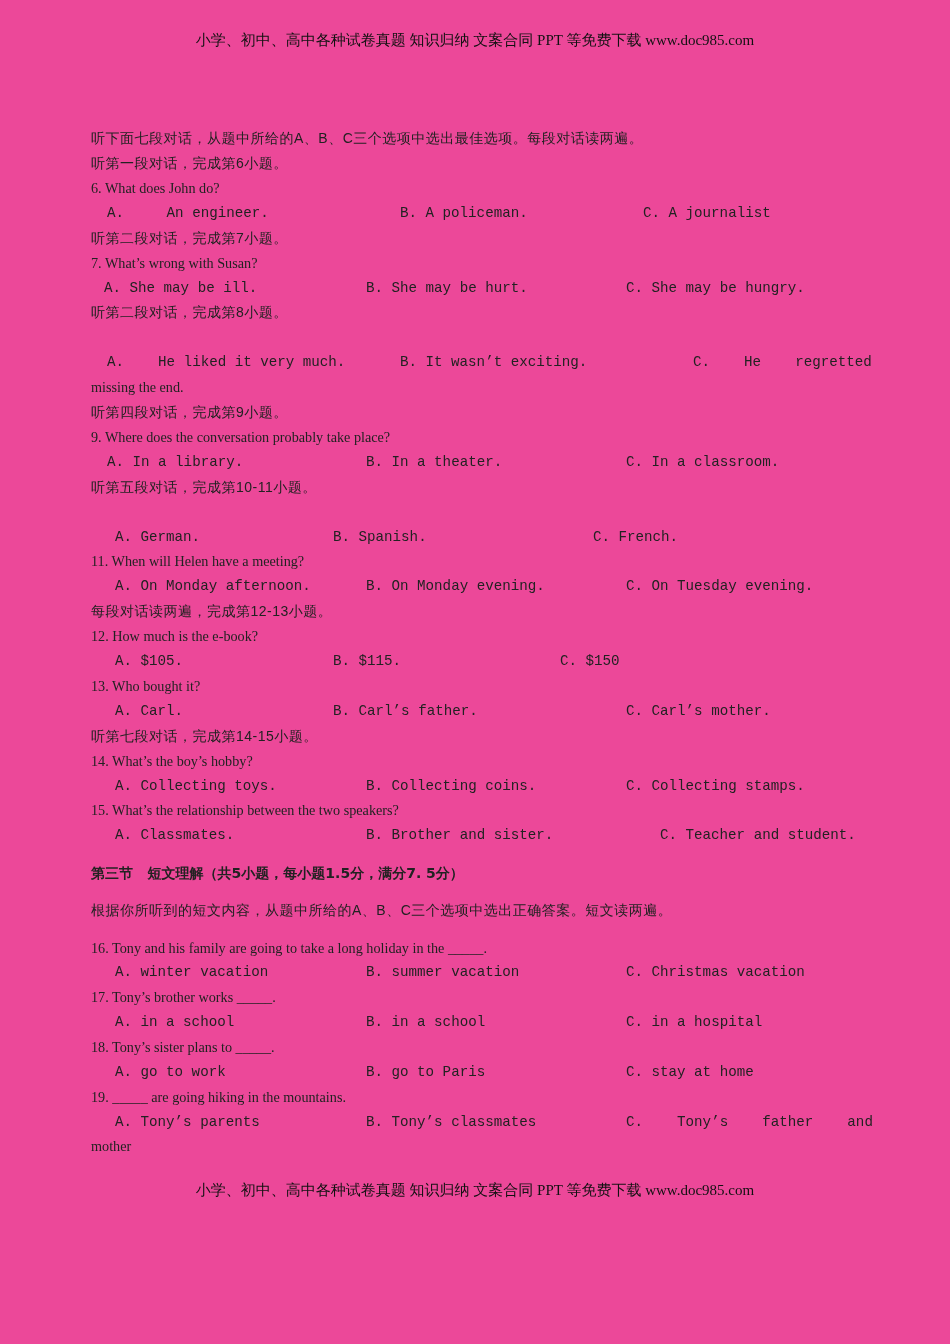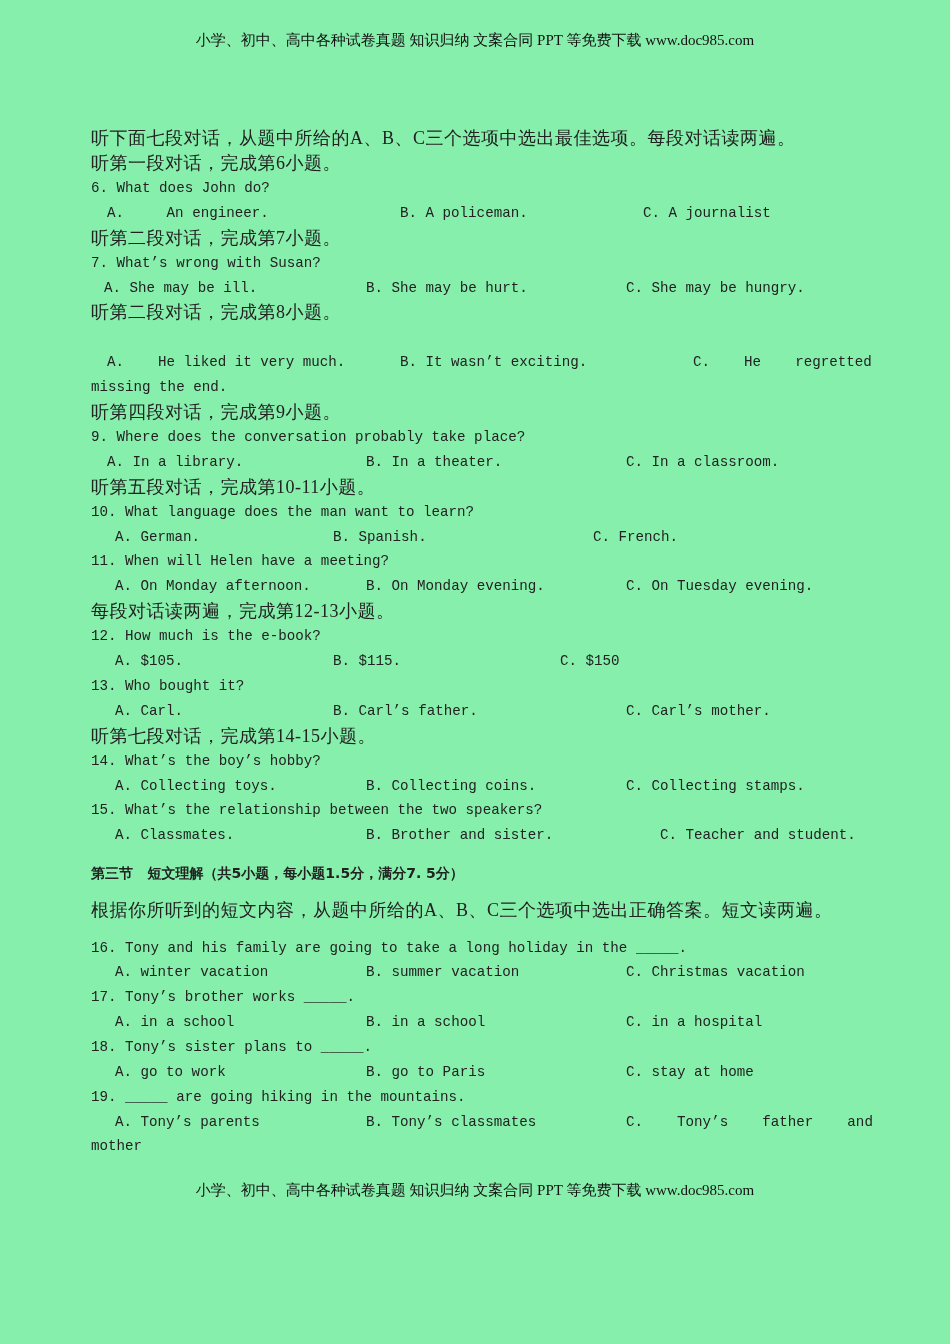--- a/index.html
+++ b/index.html
@@ -1,29 +1,29 @@
 <!DOCTYPE html>
 <html><head>
   <meta charset="utf-8">
   <style>
     html, body { margin: 0; padding: 0; background: #ffffff; }
     body { width: 950px; height: 1344px; position: relative; overflow: hidden; color: #1a1a1a; }
-    .page { position: absolute; left: 0; top: 0; width: 950px; height: 1344px; background: #86efac; }
+    .page { position: absolute; left: 0; top: 0; width: 950px; height: 1344px; background: #ec4899; }
     .header, .footer {
       position: absolute; left: 0; width: 950px; text-align: center;
       font-family: "Liberation Serif", "DejaVu Serif", serif; font-size: 15px; color: #111;
     }
     .header { top: 31px; }
     .footer { top: 1181px; }
     .line {
       position: absolute; left: 91px; height: 20px; line-height: 20px;
-      font-family: Liberation Mono, monospace; font-size: 14.2px;
+      font-family: Liberation Serif, serif; font-size: 14.2px;
       white-space: pre; color: #222;
     }
-    .cn { font-family: Liberation Serif, serif; font-size: 18px; letter-spacing: 0.5px; }
+    .cn { font-family: Liberation Sans, sans-serif; font-size: 14px; letter-spacing: 0.5px; }
     .bold { font-weight: bold; font-family: "DejaVu Sans", sans-serif; font-size: 14px; }
     .opt { position: absolute; height: 20px; line-height: 20px; white-space: pre;
       font-family: "Liberation Mono", "DejaVu Sans Mono", monospace; font-size: 14.2px; color: #222; }
   </style>
 </head>
 <body>
 
 <div class="page">
   <div class="header">小学、初中、高中各种试卷真题 知识归纳 文案合同 PPT 等免费下载   www.doc985.com</div>
 
@@ -47,21 +47,20 @@
   <div class="opt" style="top:352px;left:693px">C.    He    regretted</div>
   <div class="line" style="top:377px">missing the end.</div>
 
   <div class="line cn" style="top:402px">听第四段对话，完成第9小题。</div>
   <div class="line" style="top:427px">9. Where does the conversation probably take place?</div>
   <div class="opt" style="top:452px;left:107px">A. In a library.</div>
   <div class="opt" style="top:452px;left:366px">B. In a theater.</div>
   <div class="opt" style="top:452px;left:626px">C. In a classroom.</div>
 
   <div class="line cn" style="top:477px">听第五段对话，完成第10-11小题。</div>
-  <div class="line" style="top:502px">10. What language does the man want to learn?</div>
   <div class="opt" style="top:527px;left:115px">A. German.</div>
   <div class="opt" style="top:527px;left:333px">B. Spanish.</div>
   <div class="opt" style="top:527px;left:593px">C. French.</div>
 
   <div class="line" style="top:551px">11. When will Helen have a meeting?</div>
   <div class="opt" style="top:576px;left:115px">A. On Monday afternoon.</div>
   <div class="opt" style="top:576px;left:366px">B. On Monday evening.</div>
   <div class="opt" style="top:576px;left:626px">C. On Tuesday evening.</div>
 
   <div class="line cn" style="top:601px">每段对话读两遍，完成第12-13小题。</div>

